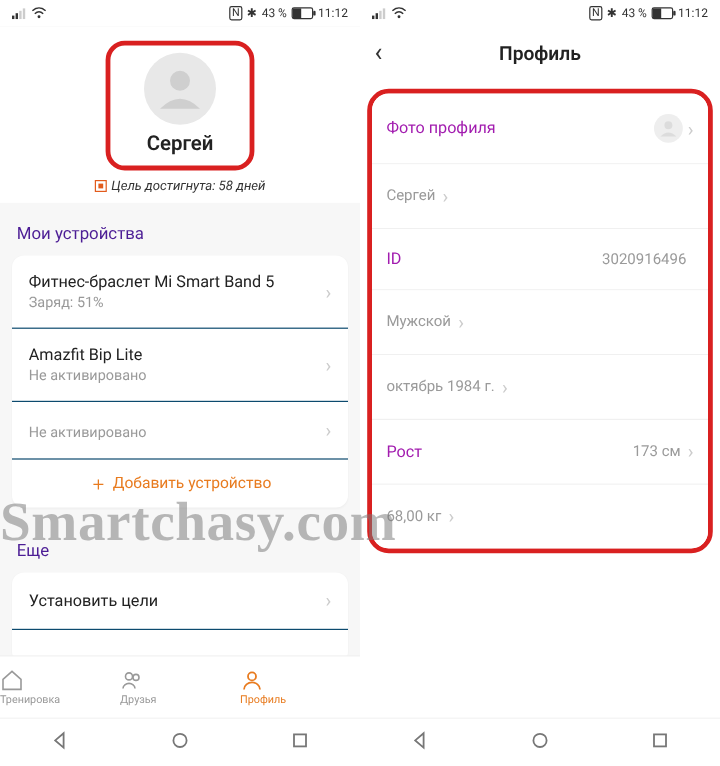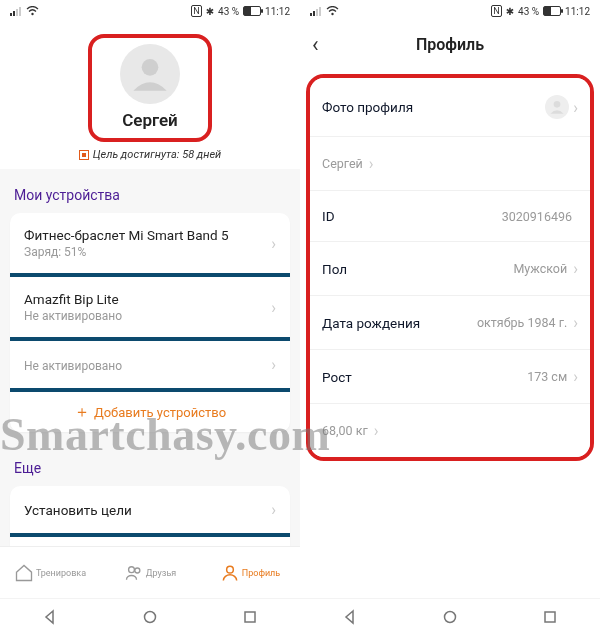--- a/index.html
+++ b/index.html
@@ -62,35 +62,35 @@
   .goal-dot { width:10px;height:10px; border:1.5px solid #e25b1c; display:inline-block; position:relative;}
   .goal-dot::after{content:"";position:absolute;inset:2px;background:#e25b1c;}
 
   .sect-head { font-size:14px; color:#4c1d95; padding:18px 14px 10px; }
   .card {
     background:#fff; border-radius:10px; margin:0 10px 10px;
     box-shadow:0 1px 2px rgba(0,0,0,.04);
   }
   .row {
     display:flex; align-items:center; padding:14px 14px;
-    border-bottom:4px solid #0c4a6e;
+    border-bottom:1px solid #0c4a6e;
   }
   .row:last-child{border-bottom:none;}
   .row-main { flex:1; min-width:0; }
   .row-title { font-size:13.5px; color:#222; }
   .row-sub { font-size:12px; color:#999; margin-top:2px; }
   .chev { color:#ccc; font-size:16px; }
   .add-row { color:#e87b1f; text-align:center; font-size:13px; padding:12px; display:flex; align-items:center; justify-content:center; gap:4px;}
   .plus { font-size:16px; line-height:1; }
 
   .tabbar {
     height:52px; background:#fff; border-top:1px solid #eee;
     display:flex;
   }
-  .tab { flex:1; display:flex; flex-direction:row; align-items:center; justify-content:center; gap:2px; font-size:9px; color:#999;}
+  .tab { flex:1; display:flex; flex-direction:column; justify-content:center; gap:2px; font-size:9px; color:#999;}
   .tab.active { color:#e87b1f; }
   .tab svg{width:20px;height:20px;}
 
   .navbtns {
     height:40px; display:flex; justify-content:space-around; align-items:center; border-top:1px solid #f3f3f3;
   }
   .navbtns span{ color:#888; }
   .navbtns svg{width:16px;height:16px;stroke:#777;fill:none;stroke-width:1.5;}
 
   
@@ -100,21 +100,21 @@
   .back { font-size:22px; color:#333; }
   .h2-title { position:absolute; left:0; right:0; text-align:center; font-size:16px; font-weight:600; color:#222; pointer-events:none;}
   .list2-wrap {
     border:4px solid #d92020; border-radius:18px; margin:8px 6px 0; overflow:hidden;
   }
   .prow {
     display:flex; align-items:center; padding:17px 12px;
     border-bottom:1px solid #f0f0f0; background:#fff;
   }
   .prow:last-child{border-bottom:none;}
-  .plabel { flex:1; font-size:13.5px; color:#0f172a; }
+  .plabel { flex:1; font-size:13.5px; color:#a21caf; }
   .pval { font-size:12.5px; color:#9a9a9a; margin-right:6px; }
   .mini-avatar { width:24px;height:24px;border-radius:50%;background:#eee; margin-right:4px; display:flex;align-items:center;justify-content:center;}
   .mini-avatar svg{width:16px;height:16px;opacity:.5;}
 
   .watermark {
     position:absolute;
     left:0; right:0;
     top:408px;
     text-align:left;
     font-family: Georgia, "Times New Roman", serif;
@@ -305,26 +305,24 @@
     </div>
     <div class="prow">
       <span class="pval">Сергей</span>
       <span class="chev">›</span>
     </div>
     <div class="prow">
       <div class="plabel">ID</div>
       <span class="pval">3020916496</span>
     </div>
     <div class="prow">
-      <div class="plabel">Пол</div>
       <span class="pval">Мужской</span>
       <span class="chev">›</span>
     </div>
     <div class="prow">
-      <div class="plabel">Дата рождения</div>
       <span class="pval">октябрь 1984 г.</span>
       <span class="chev">›</span>
     </div>
     <div class="prow">
       <div class="plabel">Рост</div>
       <span class="pval">173 см</span>
       <span class="chev">›</span>
     </div>
     <div class="prow">
       <span class="pval">68,00 кг</span>

